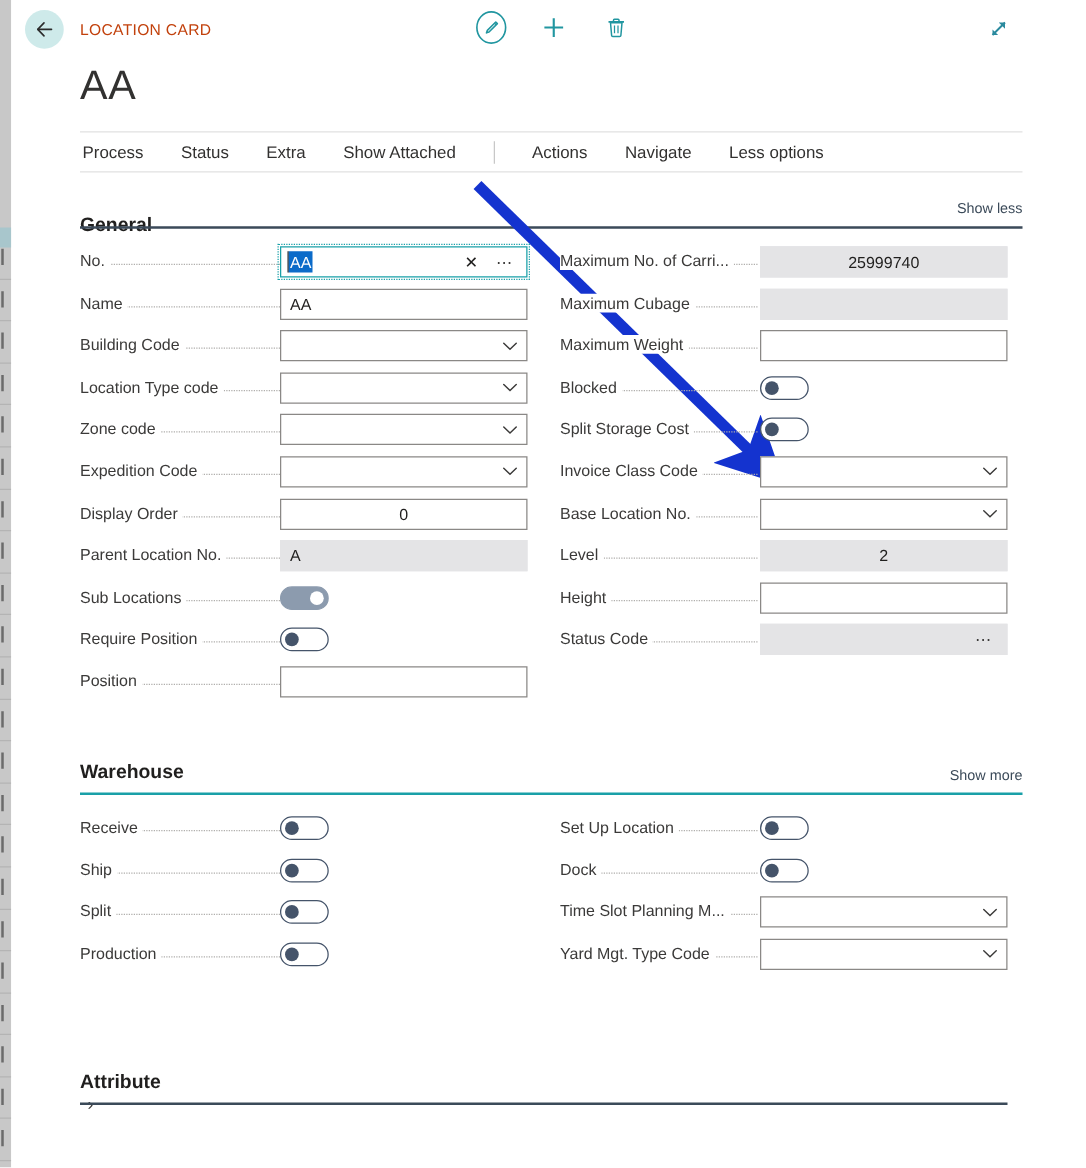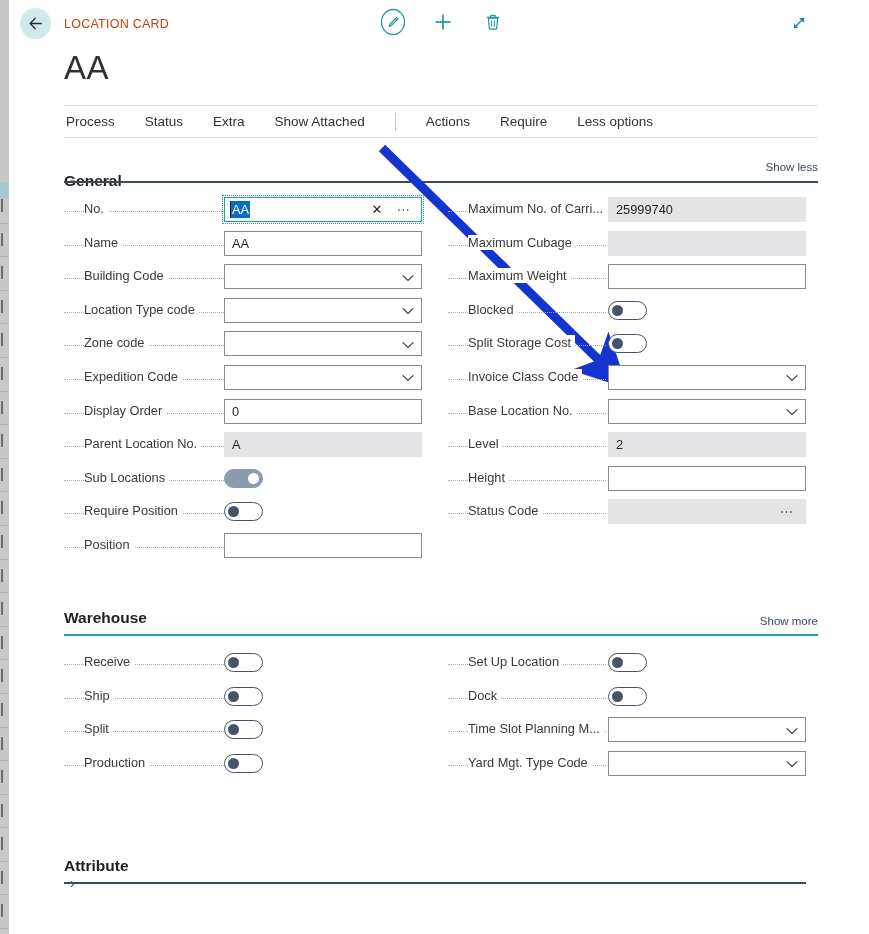--- a/index.html
+++ b/index.html
@@ -103,42 +103,42 @@
 
   
   .col { position: absolute; }
   .col-left  { left: 55px;  width: 360px; }
   .col-right { left: 439px; width: 360px; }
 
   .frow { position: relative; height: 33.6px; }
   .flabel {
     position: absolute; left: 0; top: 7px;
     font-size: 12.8px; color: #3b3a39; white-space: nowrap;
-    background: #fff; padding-right: 4px; z-index: 2; margin-left: 20px;
+    background: #fff; padding-right: 4px; z-index: 2;
   }
   .fdots {
     position: absolute; left: 0; right: 0; top: 17px; height: 1px;
     border-bottom: 1px dotted #b0aeac; z-index: 1;
   }
   .fctl { position: absolute; top: 0; z-index: 3; }
   .col-left  .fdots { right: 162px; }
   .col-left  .fctl  { left: 160px; width: 198px; }
   .col-right .fdots { right: 202px; }
   .col-right .fctl  { left: 160px; width: 198px; }
 
   
   .inp {
     width: 100%; height: 25px; margin-top: 3px;
     border: 1px solid #8a8886; background: #fff;
     font-size: 12.8px; color: #201f1e;
     padding: 0 7px; line-height: 23px;
     font-family: "Liberation Sans", sans-serif;
   }
   .inp.ro { background: #e4e4e6; border-color: #e4e4e6; color: #201f1e; }
-  .inp.num { text-align: left; }
+  .inp.num { text-align: center; }
 
   .dd {
     position: relative; width: 100%; height: 25px; margin-top: 3px;
     border: 1px solid #8a8886; background: #fff;
   }
   .dd .chev {
     position: absolute; right: 7px; top: 50%; transform: translateY(-50%);
     color: #3b3a39;
   }
   .dd .ddtext {
@@ -297,21 +297,21 @@
 
     <div class="title">AA</div>
 
     <div class="tabsrow">
       <div class="tabitem first">Process</div>
       <div class="tabitem">Status</div>
       <div class="tabitem">Extra</div>
       <div class="tabitem">Show Attached</div>
       <div class="tabsep"></div>
       <div class="tabitem">Actions</div>
-      <div class="tabitem">Require</div>
+      <div class="tabitem">Navigate</div>
       <div class="tabitem">Less options</div>
     </div>
 
     <div class="sec-head" style="top:172px;">General</div>
     <div class="showlink" style="top:161px; left:600px; width:209px;">Show less</div>
     <div class="sec-rule rule-dark" style="top:181px;"></div>
 
     <div class="col col-left" style="top:194px;">
 
       <div class="frow">

